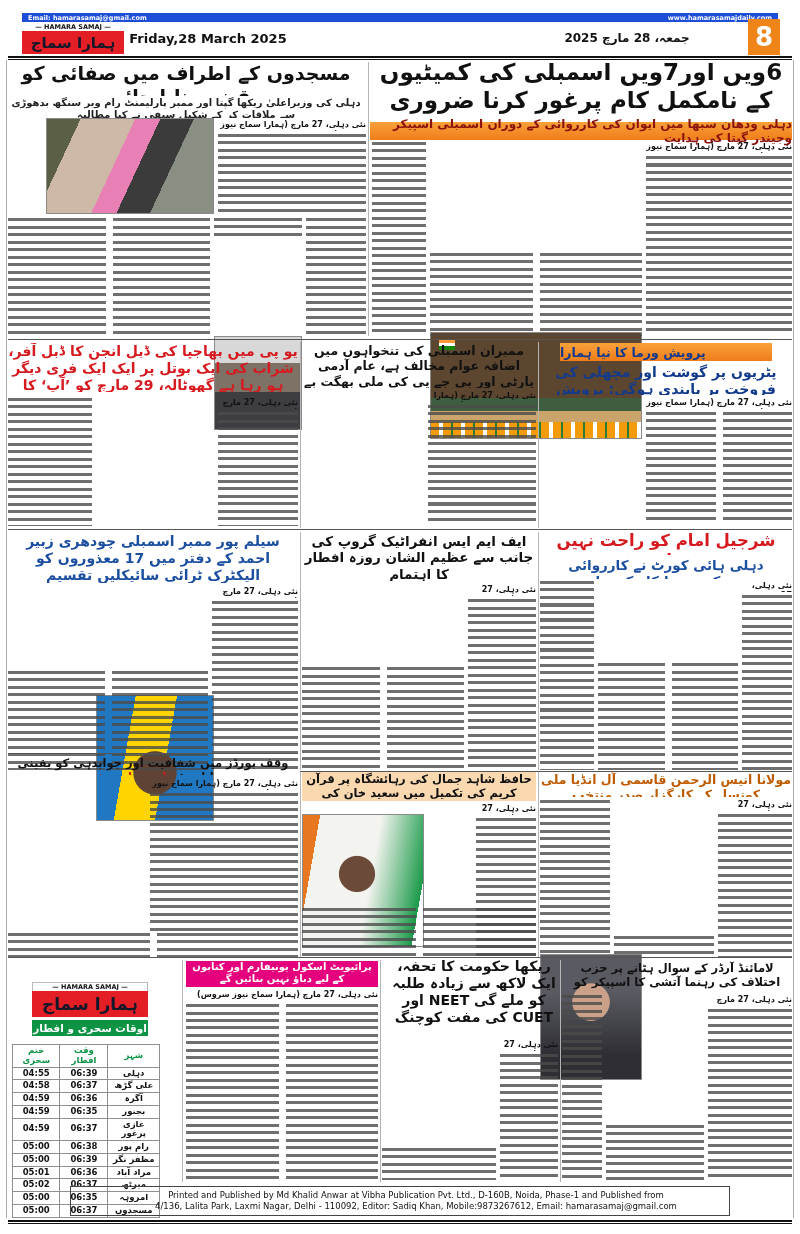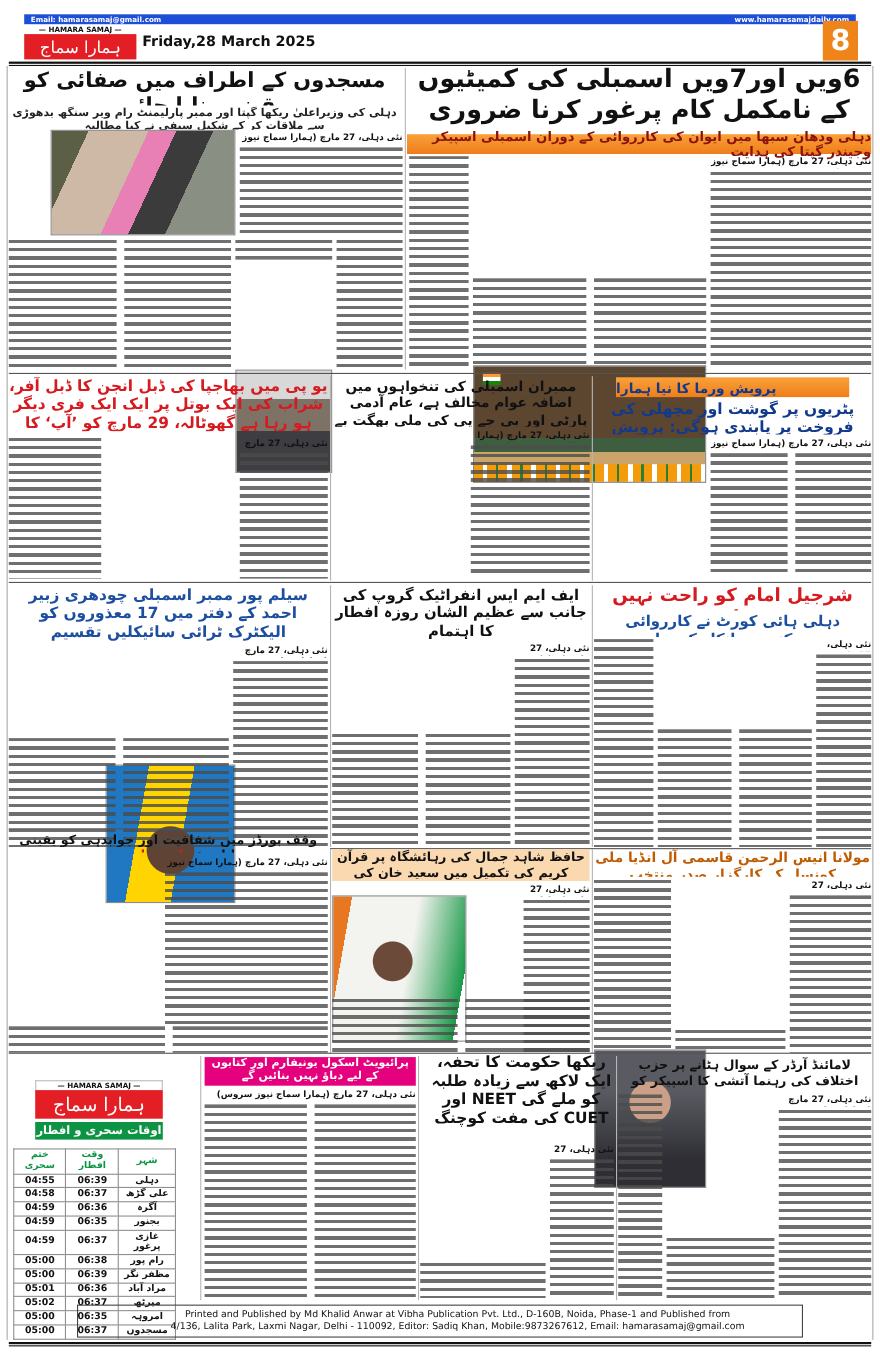--- a/index.html
+++ b/index.html
@@ -10,21 +10,21 @@
   .hl{direction:rtl;text-align:center;font-weight:bold;line-height:1.22;overflow:hidden;}
   .dl{direction:rtl;text-align:right;font-size:8px;font-weight:bold;line-height:1.2;color:#111;overflow:hidden;}
   .greek{background-image:repeating-linear-gradient(180deg,#4b4b4b 0 3px,transparent 3px 7.5px);opacity:.8;}
   .cols{display:flex;gap:7px;}
   .cols > i{flex:1;display:block;}
   .vline{border-left:1px solid #b5b5b5;width:0;}
   .hline{border-top:1px solid #555;height:0;}
   .ph{border:1px solid #8a8a8a;overflow:hidden;position:relative;}
   .kickbar{background:linear-gradient(180deg,#f9a13a,#ef7d1a);display:flex;align-items:center;justify-content:flex-start;}
   .strip{background:#1d4ed8;color:#fff;font-size:6.5px;font-weight:bold;display:flex;justify-content:space-between;align-items:flex-end;padding:0 6px;}
-  .logoRed{background:#e31e24;color:#ffffff;display:flex;align-items:center;justify-content:center;font-weight:normal;}
+  .logoRed{background:#e31e24;color:#0f172a;display:flex;align-items:center;justify-content:center;font-weight:bold;}
   .greenbar{background:#0c9444;color:#fff;display:flex;align-items:center;justify-content:center;font-weight:bold;}
   table.ptab{border-collapse:collapse;width:100%;font-size:8.5px;}
   table.ptab th,table.ptab td{border:1px solid #8f8f8f;text-align:center;padding:1px 2px;line-height:1.15;}
   table.ptab th{color:#0c9444;font-weight:bold;font-size:8.5px;}
   table.ptab td{font-weight:bold;}
   .footbox{border:1.5px solid #444;display:flex;flex-direction:column;align-items:center;justify-content:center;font-size:8.5px;line-height:1.35;text-align:center;padding-left:32px;}
   
   .ph-cm{background:linear-gradient(115deg,#5a5f46 0 16%,#cdb9a5 16% 42%,#e87fb5 42% 54%,#3b3b3b 54% 70%,#8a8f84 70%);}
   .ph-del{background:linear-gradient(180deg,#d8d8d8 0 28%,#7d7265 28% 60%,#3e3e42 60%);}
   .ph-asm{background:linear-gradient(180deg,#5d4630 0 62%,#3f5d3f 62% 74%,#caa46a 74%);}
@@ -43,20 +43,21 @@
   </div>
 
   <div class="abs" style="left:22px;top:23px;width:102px;height:32px;">
     <div style="font-size:6.5px;font-weight:bold;text-align:center;color:#111;">— HAMARA SAMAJ —</div>
     <div class="logoRed" style="height:23px;font-size:15px;">ہمارا سماج</div>
   </div>
 
   <div class="abs" style="left:126px;top:24px;width:164px;height:28px;display:flex;align-items:center;justify-content:center;font-size:13px;font-weight:bold;">Friday,28 March 2025</div>
 
 
+  <div class="abs rtl" style="left:508px;top:24px;width:238px;height:28px;display:flex;align-items:center;justify-content:center;font-size:12px;font-weight:bold;">جمعہ، 28 مارچ 2025</div>
 
   <div class="abs" style="left:748px;top:19px;width:32px;height:36px;background:#ef8418;color:#fff;display:flex;align-items:center;justify-content:center;font-size:26px;font-weight:bold;">8</div>
 
   <div class="abs" style="left:8px;top:56px;width:784px;height:4px;border-top:2px solid #111;border-bottom:1px solid #111;"></div>
 
   <div class="abs hl" style="left:8px;top:62px;width:356px;height:34px;font-size:19px;">مسجدوں کے اطراف میں صفائی کو یقینی بنایا جائے</div>
   <div class="abs hl" style="left:8px;top:97px;width:356px;height:21px;font-size:10px;color:#222;">دہلی کی وزیراعلیٰ ریکھا گپتا اور ممبر پارلیمنٹ رام ویر سنگھ بدھوڑی سے ملاقات کر کے شکیل سیفی نے کیا مطالبہ</div>
 
   <div class="abs hl" style="left:370px;top:58px;width:422px;height:62px;font-size:23px;">6ویں اور7ویں اسمبلی کی کمیٹیوں کے نامکمل کام پرغور کرنا ضروری</div>
   <div class="abs kickbar" style="left:370px;top:122px;width:422px;height:18px;">

